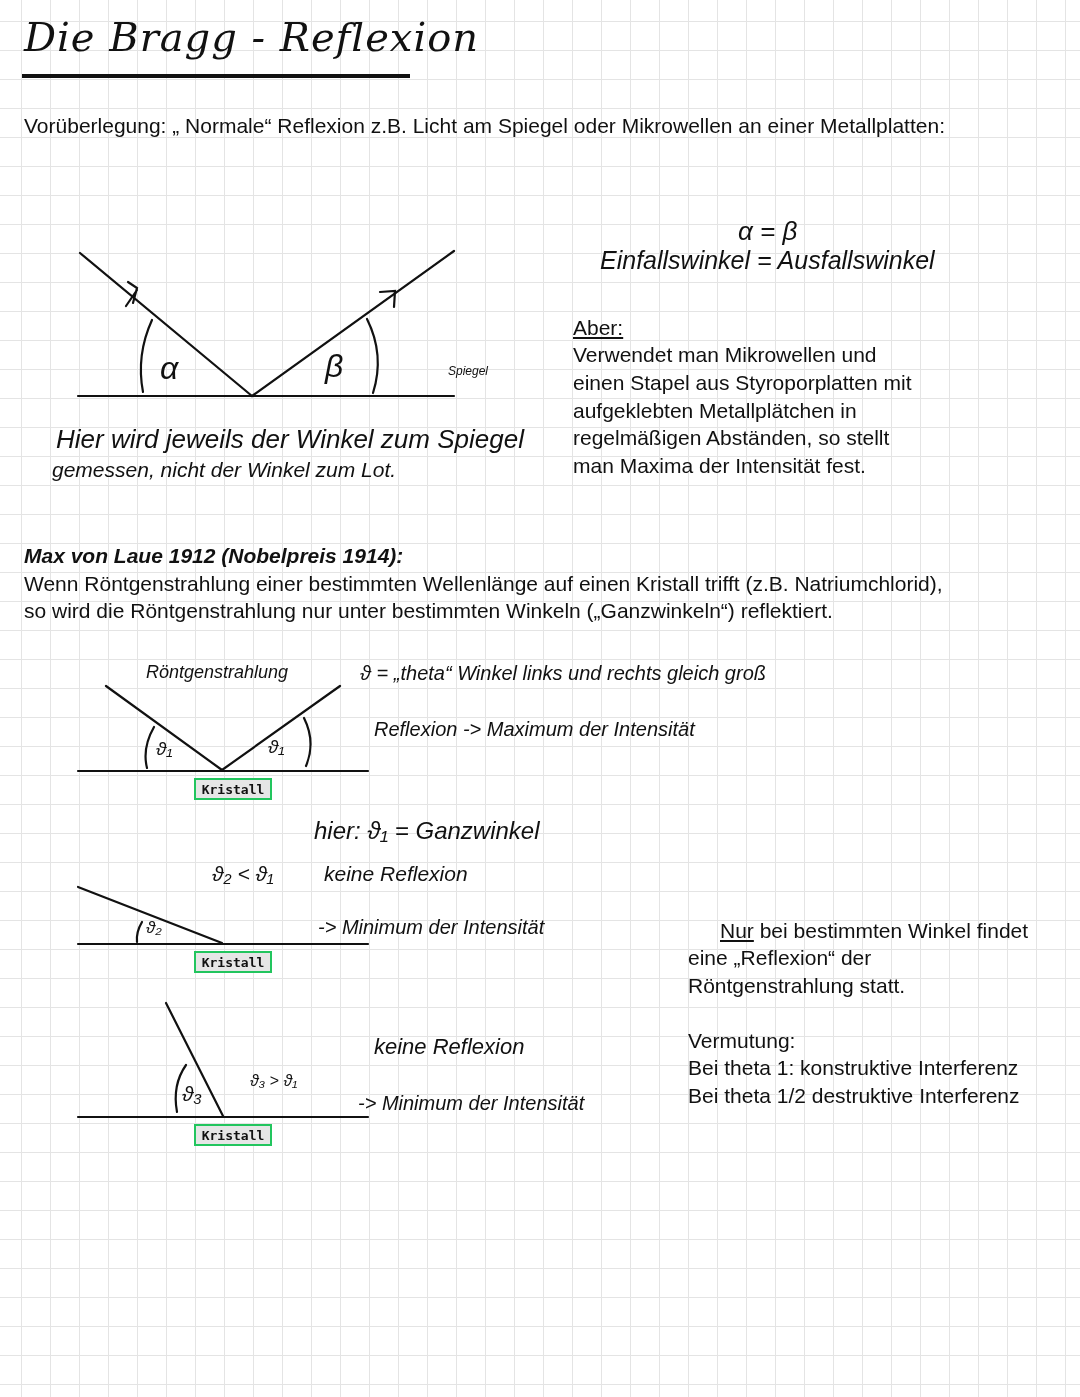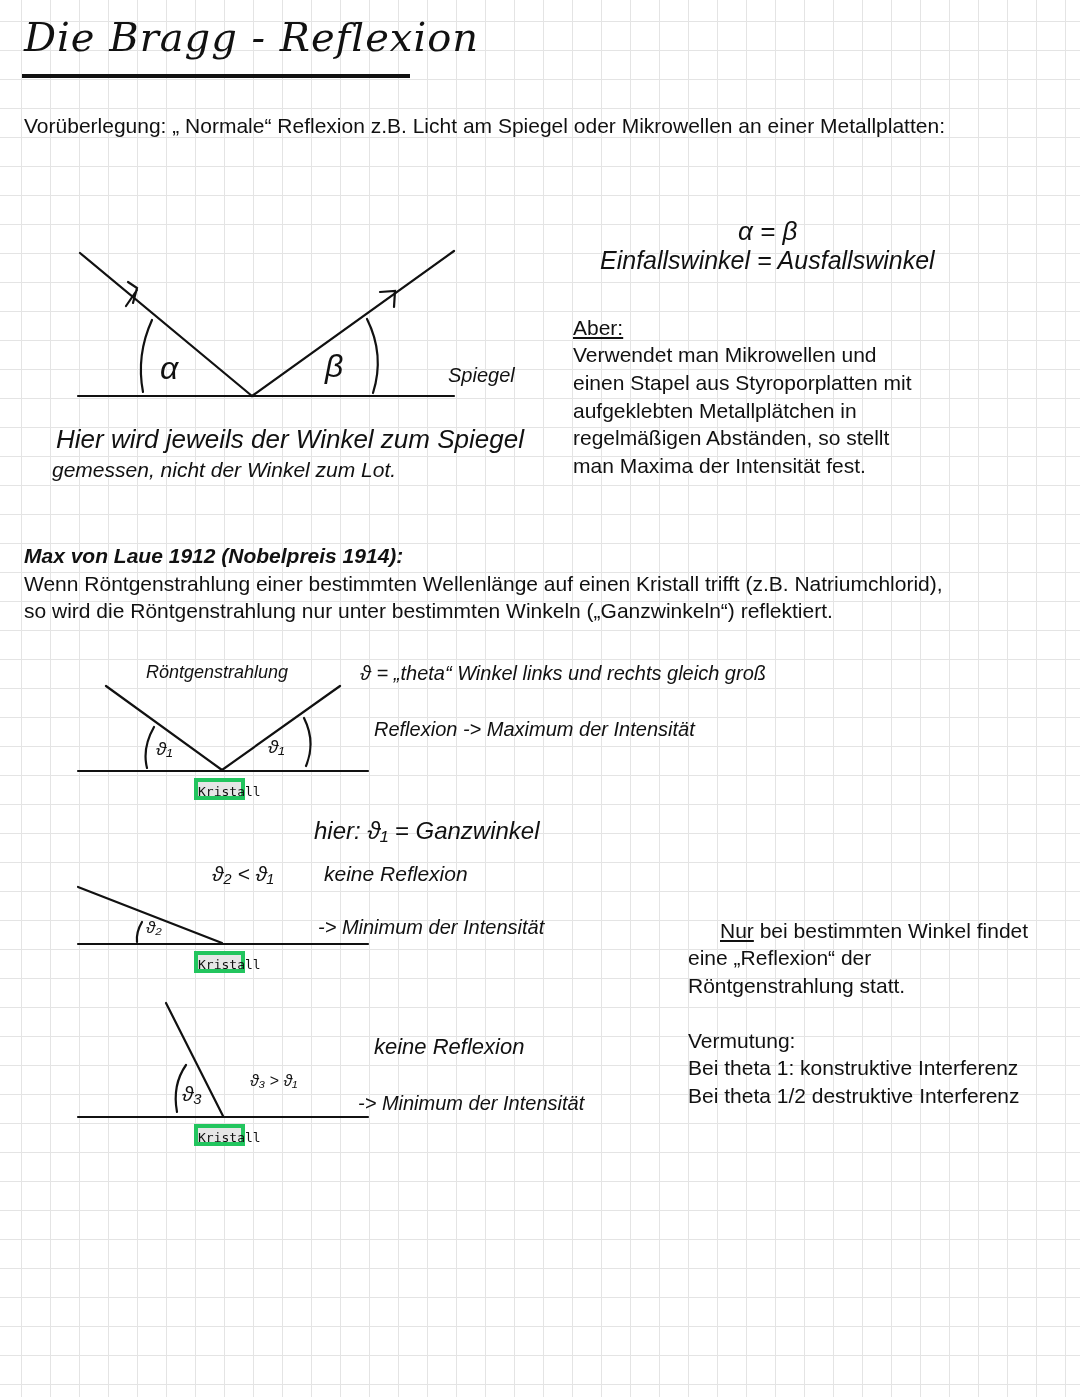--- a/index.html
+++ b/index.html
@@ -26,23 +26,23 @@
   .typed { font-size: 21px; line-height: 27.7px; white-space: nowrap; }
   .bold-italic { font-weight: bold; font-style: italic; }
   .ul { text-decoration: underline; }
   .hand {
     font-family: Liberation Sans, sans-serif; font-style: italic;
     color: #111; white-space: nowrap; font-weight: 300;
   }
   svg.sketch { position: absolute; left: 0; top: 0; overflow: visible; }
   svg.sketch line, svg.sketch path { stroke: #111; stroke-width: 2.2; fill: none; stroke-linecap: round; }
   .kristall {
-    position: absolute; width: 51px; height: 22px;
-    background: #e6e6e6; border: 4px solid #22c55e; box-sizing: border-box;
-    font-family: "DejaVu Sans Mono", monospace; font-size: 13px; font-weight: normal;
+    position: absolute; width: 78px; height: 22px;
+    background: #e6e6e6; border: 2px solid #22c55e; box-sizing: border-box;
+    font-family: "DejaVu Sans Mono", monospace; font-size: 13px; font-weight: bold;
     text-align: center; line-height: 19px; color: #111;
   }
 </style>
 </head>
 <body>
 
 <div class="abs title">Die Bragg - Reflexion</div>
 <div class="abs title-underline"></div>
 
 <div class="abs typed" style="left:24px; top:112px;">Vorüberlegung: „ Normale“ Reflexion z.B. Licht am Spiegel oder Mikrowellen an einer Metallplatten:</div>
@@ -73,21 +73,21 @@
   <line x1="78" y1="887" x2="222" y2="943"></line>
   <path d="M142 922 Q136 932 137 942"></path>
 
   <line x1="78" y1="1117" x2="368" y2="1117"></line>
   <line x1="166" y1="1003" x2="223" y2="1116"></line>
   <path d="M186 1065 Q172 1085 177 1112"></path>
 </svg>
 
 <div class="abs hand" style="left:160px; top:350px; font-size:32px;">α</div>
 <div class="abs hand" style="left:325px; top:348px; font-size:32px;">β</div>
-<div class="abs hand" style="left:448px; top:364px; font-size:20px;">Spiegel</div>
+<div class="abs hand" style="left:448px; top:364px; font-size:12px;">Spiegel</div>
 <div class="abs hand" style="left:738px; top:216px; font-size:26px;">α = β</div>
 <div class="abs hand" style="left:600px; top:246px; font-size:25px;">Einfallswinkel = Ausfallswinkel</div>
 <div class="abs hand" style="left:56px; top:424px; font-size:26px;">Hier wird jeweils der Winkel zum Spiegel</div>
 <div class="abs hand" style="left:52px; top:458px; font-size:21px;">gemessen, nicht der Winkel zum Lot.</div>
 
 <div class="abs typed ul" style="left:573px; top:314px;">Aber:</div>
 <div class="abs typed" style="left:573px; top:341px;">Verwendet man Mikrowellen und</div>
 <div class="abs typed" style="left:573px; top:369px;">einen Stapel aus Styroporplatten mit</div>
 <div class="abs typed" style="left:573px; top:397px;">aufgeklebten Metallplätchen in</div>
 <div class="abs typed" style="left:573px; top:424px;">regelmäßigen Abständen, so stellt</div>

